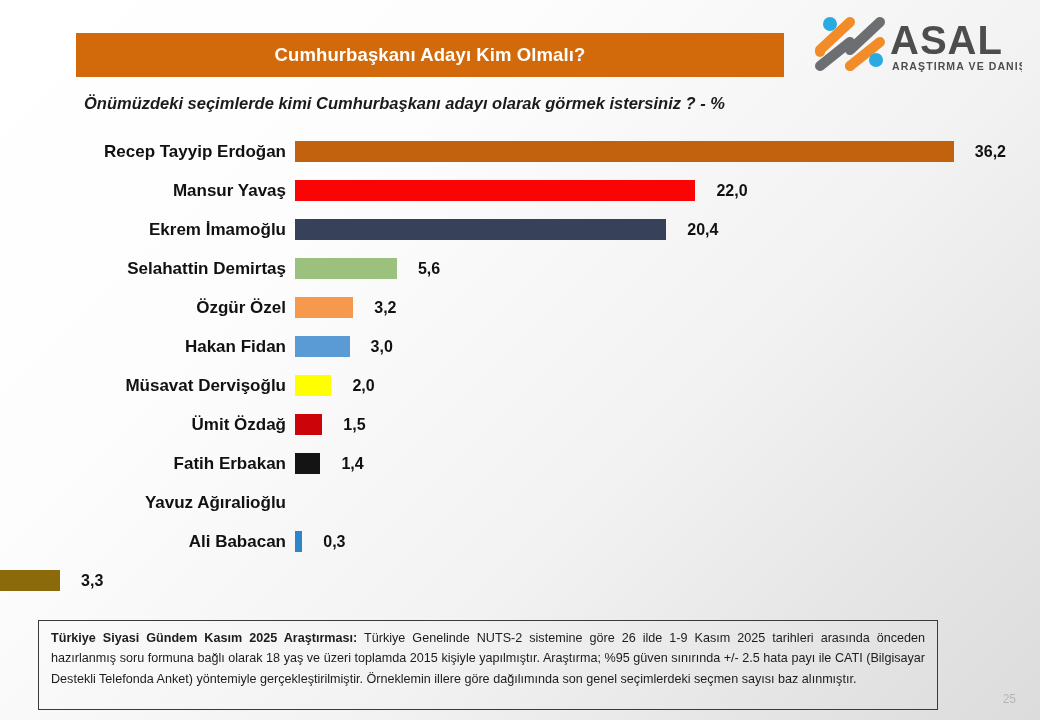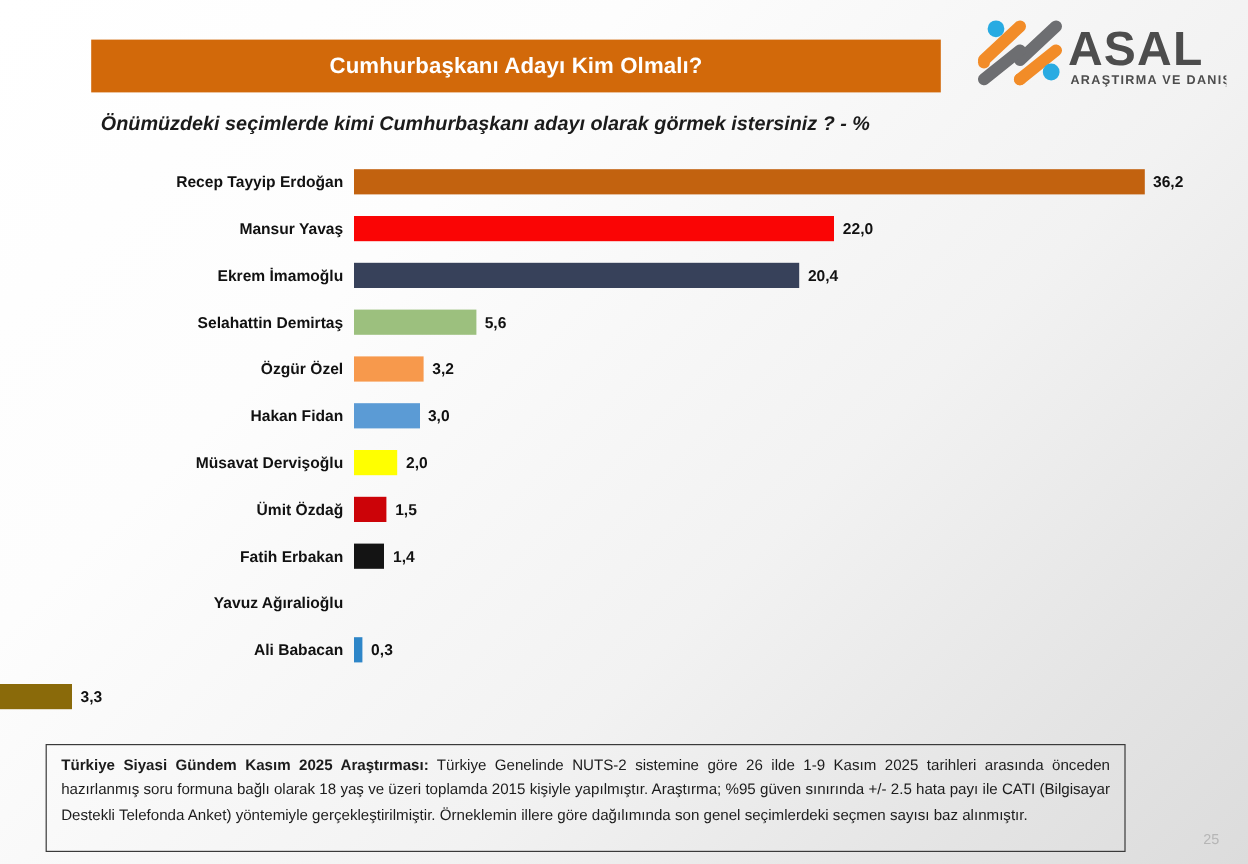--- a/index.html
+++ b/index.html
@@ -72,44 +72,44 @@
     position: relative;
     height: 39px;
     display: flex;
     align-items: center;
   }
 
   .cat-label {
     width: 295px;
     text-align: right;
     padding-right: 9px;
-    font-size: 13px;
+    font-size: 17px;
     font-weight: bold;
     color: #111111;
     white-space: nowrap;
     flex: 0 0 auto;
   }
 
   .bar-wrap {
     flex: 1 1 auto;
     display: flex;
     align-items: center;
     height: 100%;
   }
 
   .bar {
     height: 21px;
     flex: 0 0 auto;
   }
 
   .bar-value {
-    font-size: 13px;
+    font-size: 16px;
     font-weight: bold;
     color: #111111;
-    padding-left: 7px;
+    padding-left: 21px;
     white-space: nowrap;
   }
 
   
   #footnote {
     position: absolute;
     left: 38px;
     top: 608px;
     width: 900px;
     height: 90px;

